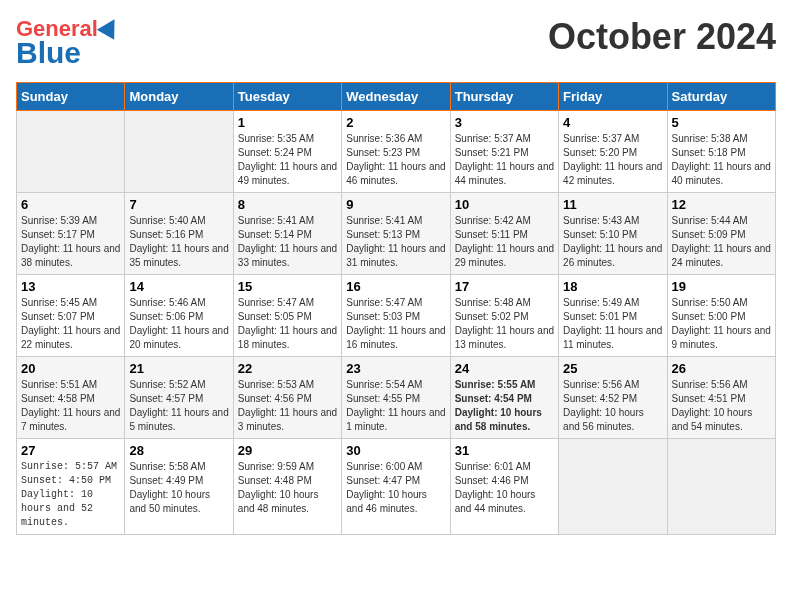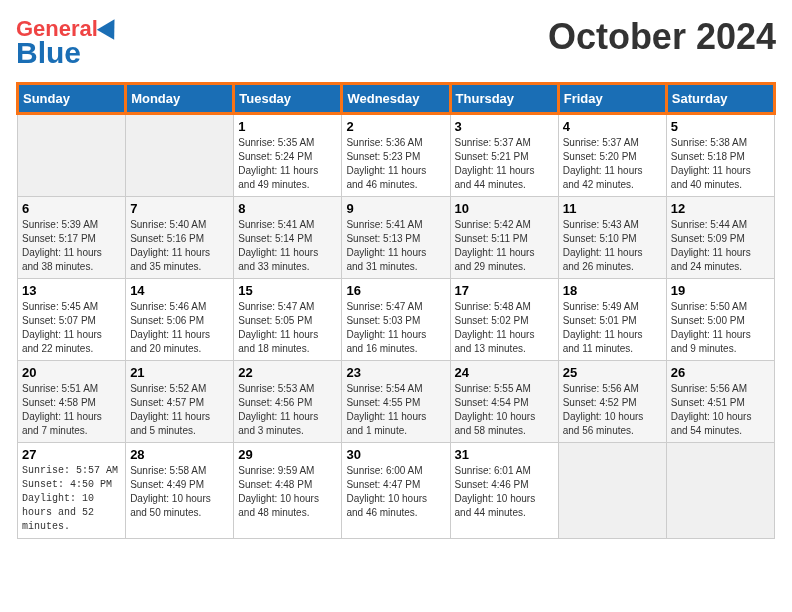--- a/index.html
+++ b/index.html
@@ -58,21 +58,21 @@
       border-collapse: collapse;
       font-size: 11px;
     }
     thead tr th {
       background-color: #1a6eb5;
       color: #fff;
       padding: 6px 4px;
       text-align: left;
       font-size: 13px;
       font-weight: bold;
-      border: 3px solid #f97316;
+      border: 1px solid #f97316;
     }
     tbody tr td {
       border: 1px solid #ccc;
       vertical-align: top;
       padding: 4px;
       min-height: 70px;
       width: calc(100% / 7);
     }
     tbody tr:nth-child(even) td {
       background-color: #f5f5f5;
@@ -265,21 +265,21 @@
 Daylight: 11 hours and 3 minutes.</div>
         </td>
         <td>
           <div class="day-num">23</div>
           <div class="day-info" style="white-space: pre-line;">Sunrise: 5:54 AM
 Sunset: 4:55 PM
 Daylight: 11 hours and 1 minute.</div>
         </td>
         <td>
           <div class="day-num">24</div>
-          <div class="day-info" style="white-space: pre-line;">Sunrise: 5:55 AM
+          <div class="day-info" style="white-space: pre-line; font-weight: bold;">Sunrise: 5:55 AM
 Sunset: 4:54 PM
 Daylight: 10 hours and 58 minutes.</div>
         </td>
         <td>
           <div class="day-num">25</div>
           <div class="day-info" style="white-space: pre-line;">Sunrise: 5:56 AM
 Sunset: 4:52 PM
 Daylight: 10 hours and 56 minutes.</div>
         </td>
         <td>

